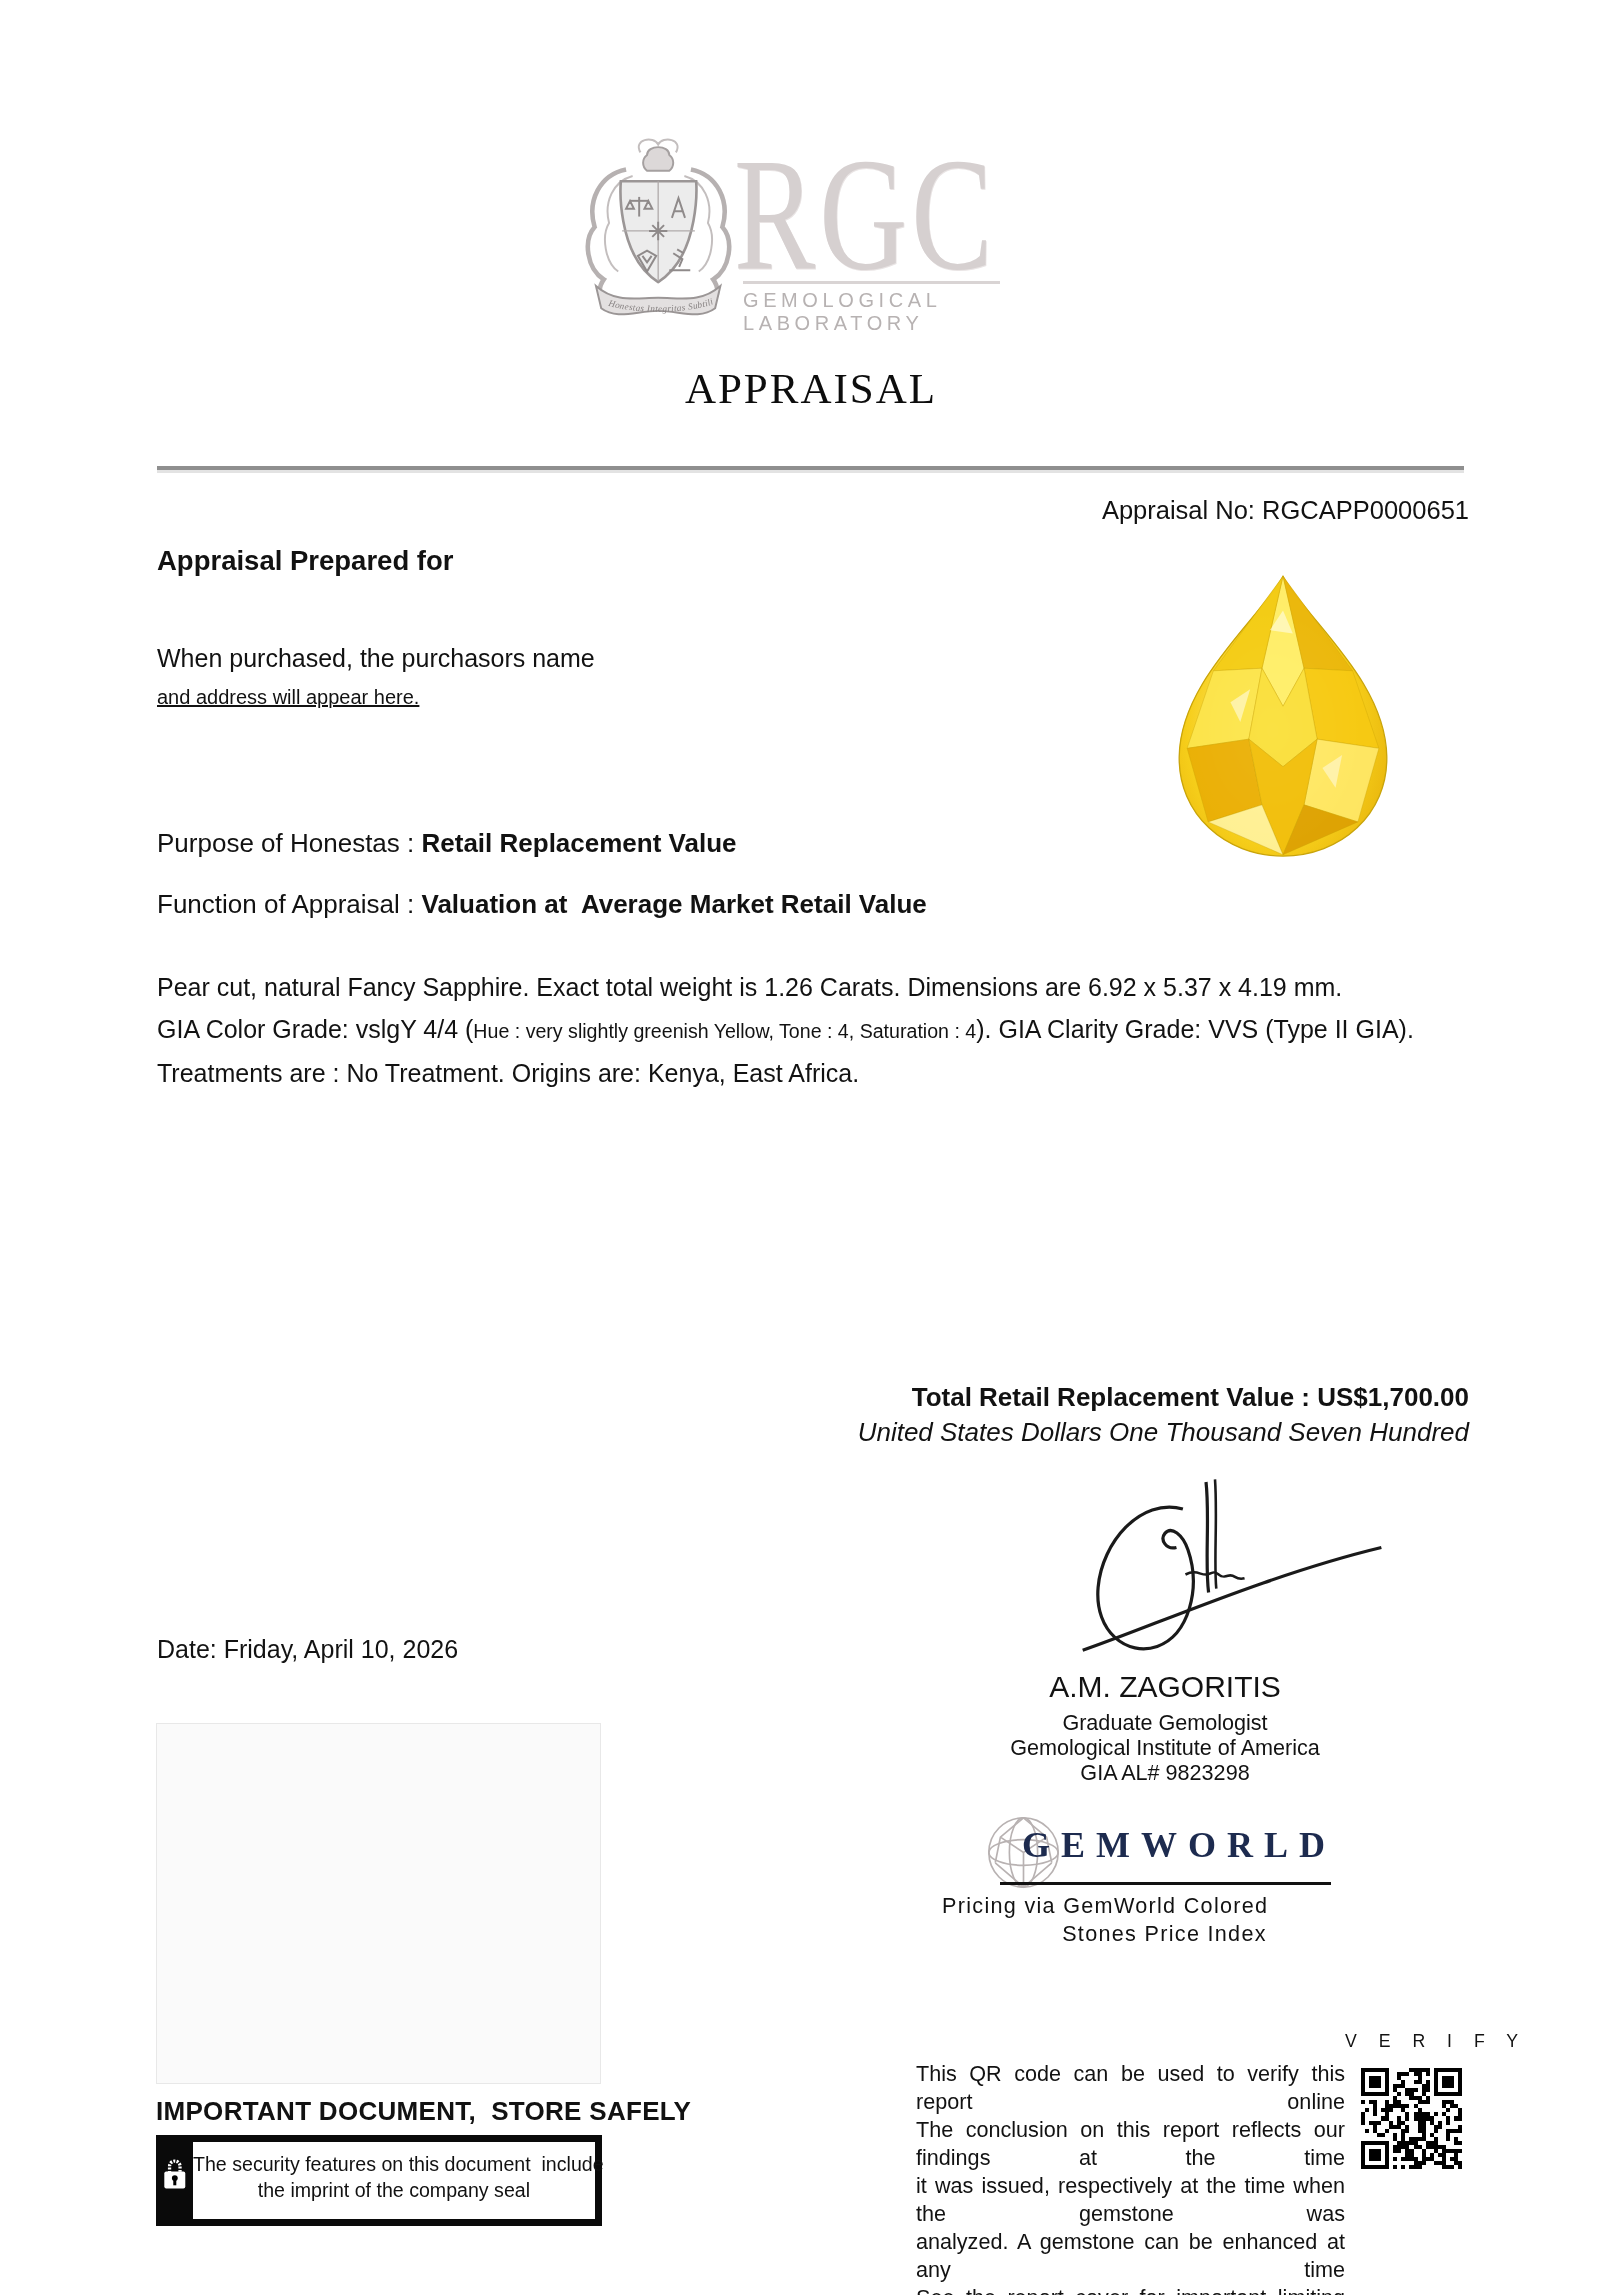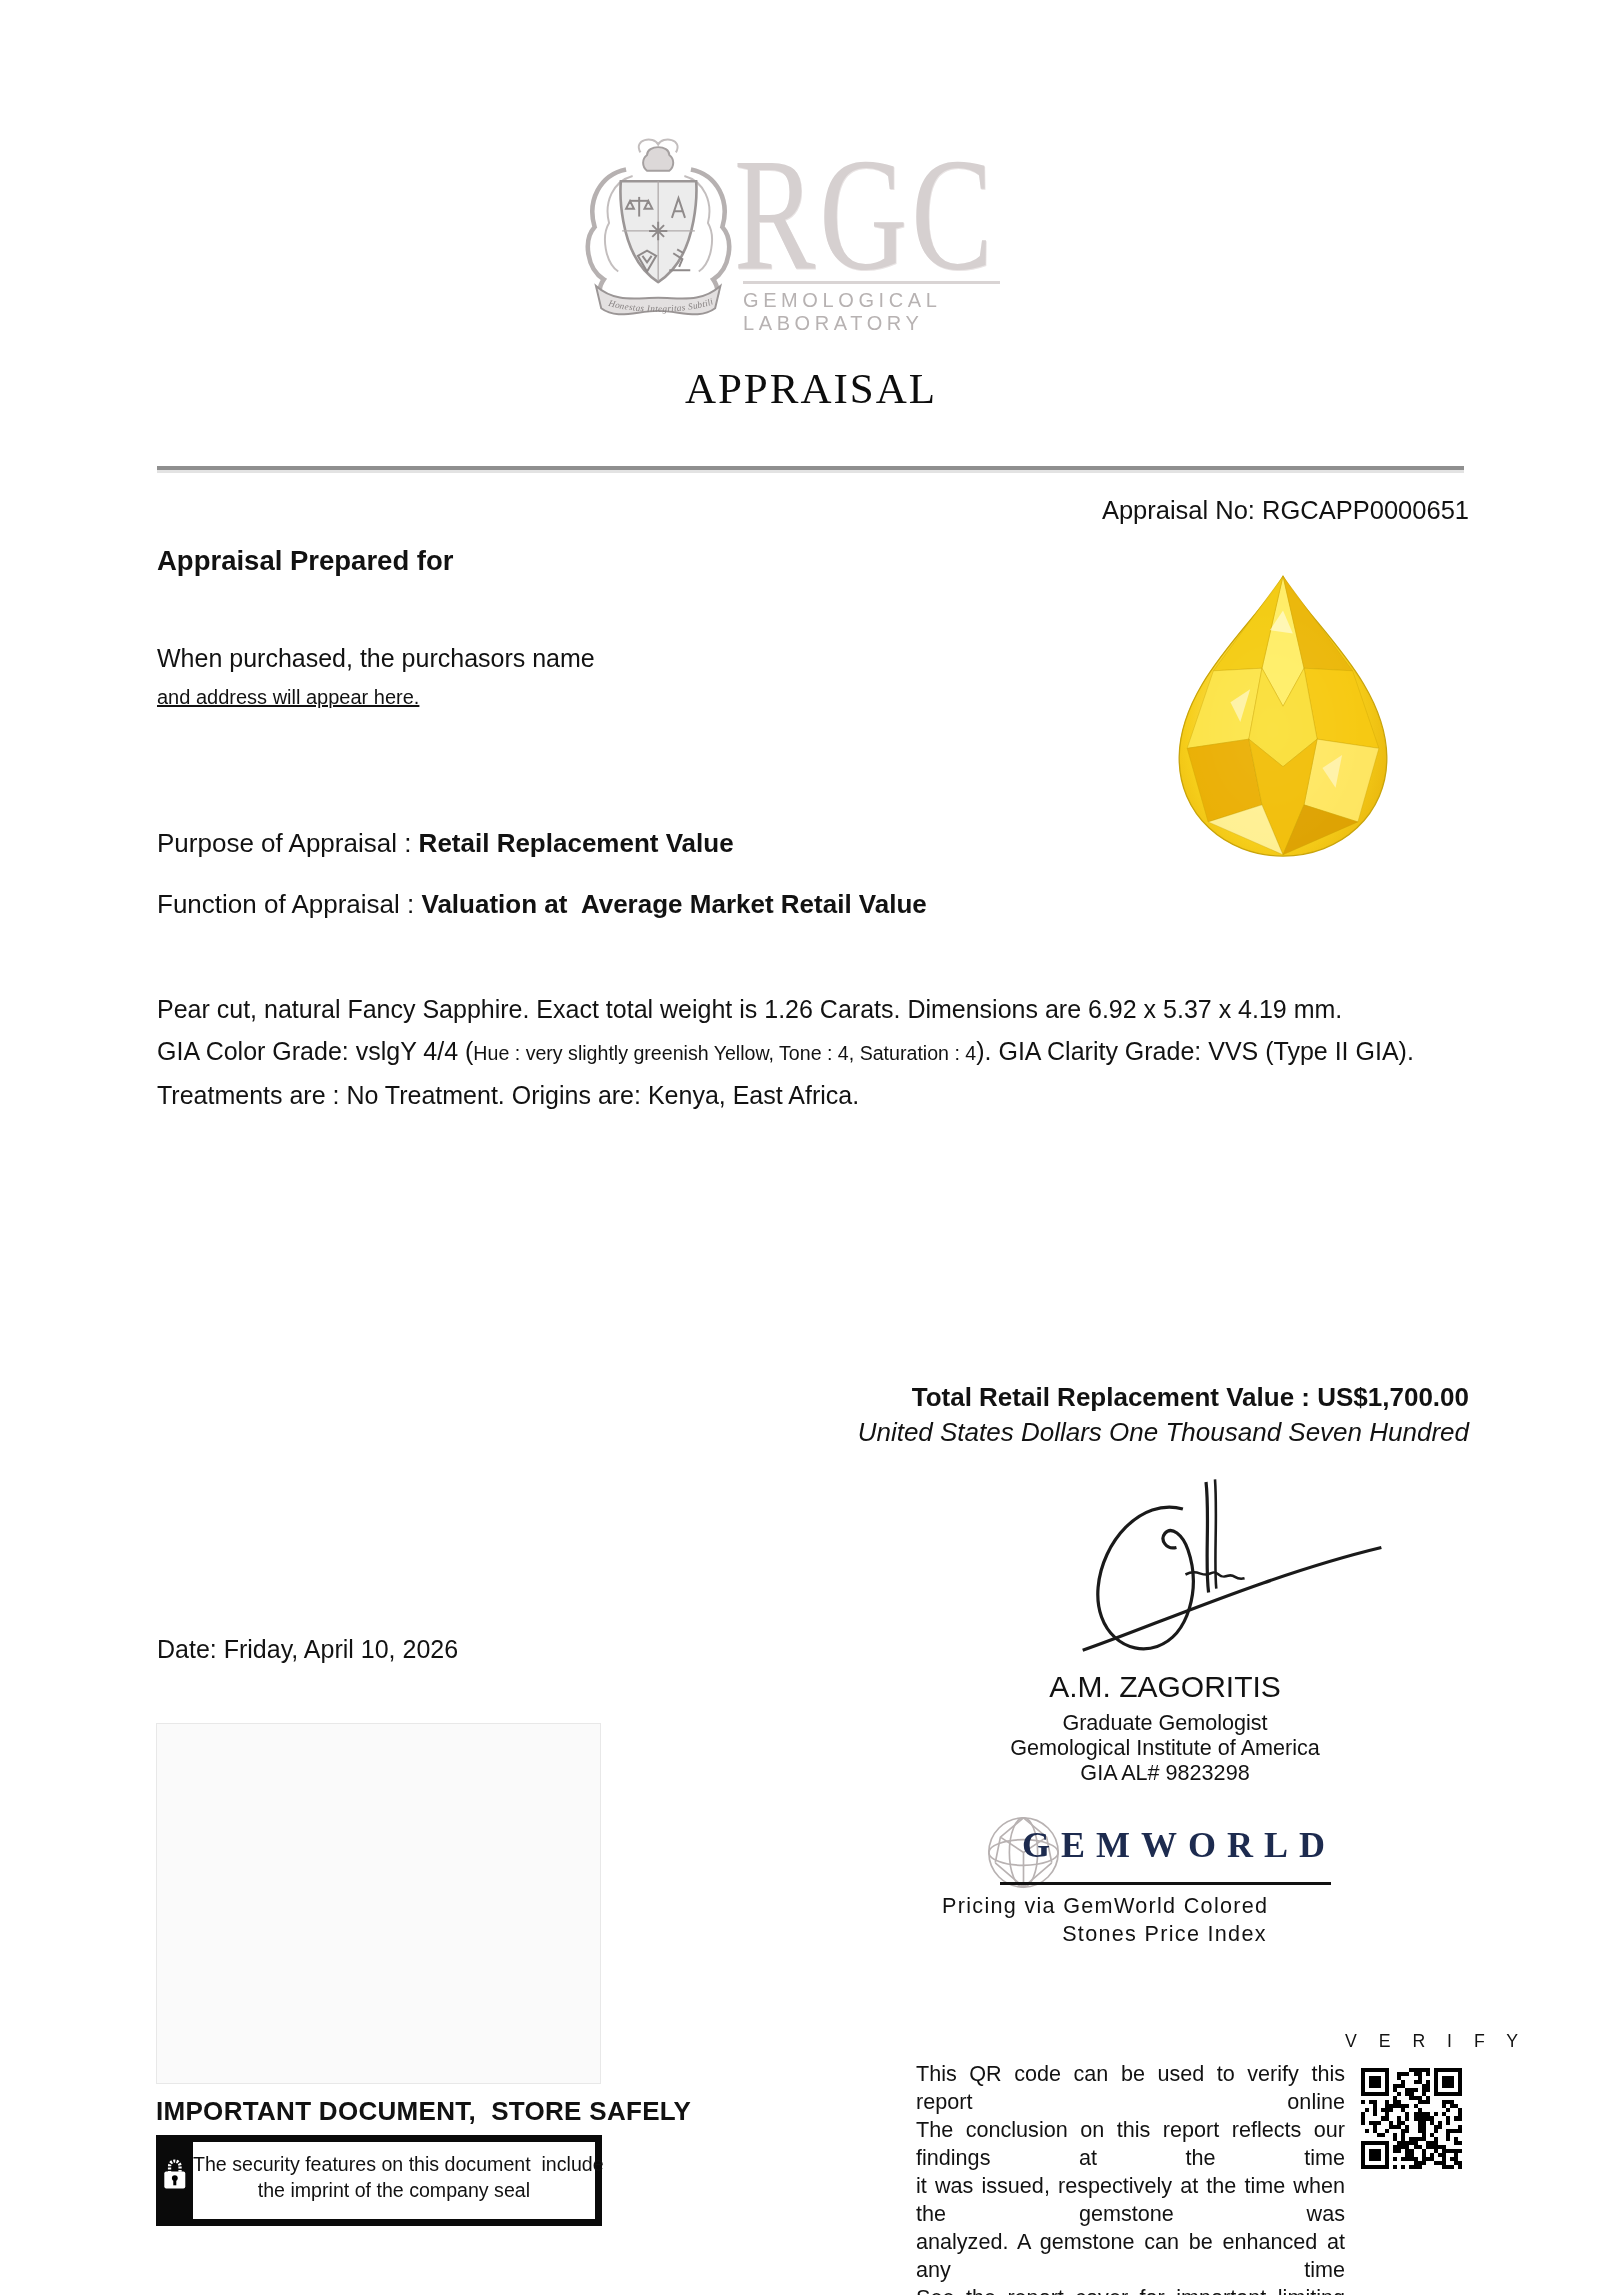--- a/index.html
+++ b/index.html
@@ -33,21 +33,21 @@
   .appraisal-no{left:785px;top:496px;width:684px;text-align:right;font-size:25.5px;}
   .prepared-heading{left:157px;top:545px;font-size:27.5px;font-weight:bold;}
   .prepared-1{left:157px;top:644px;font-size:25px;}
   .prepared-2{left:157px;top:686px;font-size:20px;text-decoration:underline;}
   .gem{left:1170px;top:571px;width:226px;height:289px;}
   .purpose{left:157px;top:828px;font-size:26px;}
   .function{left:157px;top:889px;font-size:26px;}
   .bold{font-weight:bold;}
   .pre{white-space:pre;}
   
-  .desc{left:157px;top:988px;width:1322px;font-size:25px;line-height:42px;}
+  .desc{left:157px;top:966px;width:1322px;font-size:25px;line-height:42px;}
   .desc .small{font-size:19.6px;}
   
   .total-value{left:654px;top:1382px;width:815px;text-align:right;font-size:26px;font-weight:bold;}
   .total-words{left:654px;top:1417px;width:815px;text-align:right;font-size:26px;font-style:italic;}
   
   .signature{left:1057px;top:1478px;width:334px;height:193px;}
   .sig-name{left:949px;top:1670px;width:432px;text-align:center;font-size:30px;}
   .sig-title{left:949px;top:1710px;width:432px;text-align:center;font-size:21.6px;}
   .sig-inst{left:949px;top:1735px;width:432px;text-align:center;font-size:21.6px;}
   .sig-lic{left:949px;top:1760px;width:432px;text-align:center;font-size:21.6px;}
@@ -145,21 +145,21 @@
     <polygon points="56,382 170,432 138,356" fill="#fff3a1" fill-opacity="0.9"></polygon>
     <polygon points="284,382 202,356 170,432" fill="#db9e02" fill-opacity="0.9"></polygon>
   </g>
   <g fill="#ffffff">
     <polygon points="90,200 120,180 105,230" opacity="0.5"></polygon>
     <polygon points="230,300 260,280 250,330" opacity="0.45"></polygon>
     <polygon points="150,90 170,60 185,95" opacity="0.5"></polygon>
   </g>
 </svg>
 
-<div class="abs purpose"><span>Purpose of Appraisal : </span><span class="bold">Retail Replacement Value</span></div>
+<div class="abs purpose"><span>Purpose of Honestas : </span><span class="bold">Retail Replacement Value</span></div>
 <div class="abs function"><span>Function of Appraisal : </span><span class="bold pre">Valuation at  Average Market Retail Value</span></div>
 
 <div class="abs desc">
   <div>Pear cut, natural Fancy Sapphire. Exact total weight is 1.26 Carats. Dimensions are 6.92 x 5.37 x 4.19 mm.</div>
   <div><span>GIA Color Grade: vslgY 4/4 (</span><span class="small">Hue : very slightly greenish Yellow, Tone : 4, Saturation : 4</span><span>). GIA Clarity Grade: VVS (Type II GIA).</span></div>
   <div>Treatments are : No Treatment. Origins are: Kenya, East Africa.</div>
 </div>
 
 <div class="abs total-value">Total Retail Replacement Value : US$1,700.00</div>
 <div class="abs total-words">United States Dollars One Thousand Seven Hundred</div>

